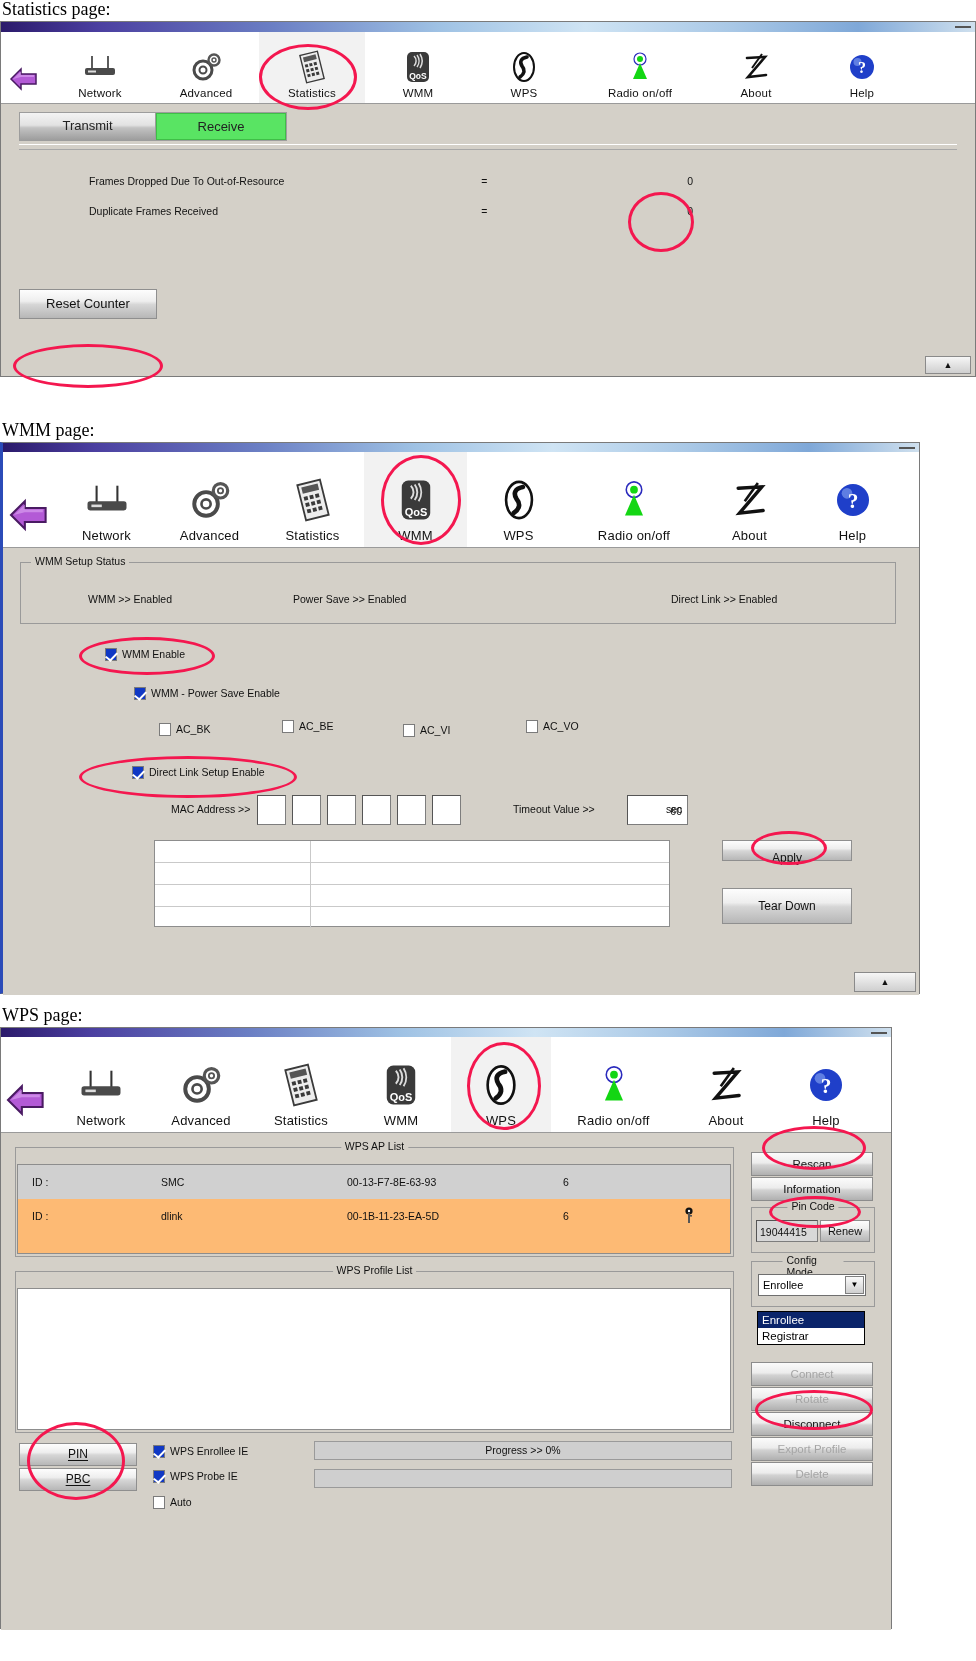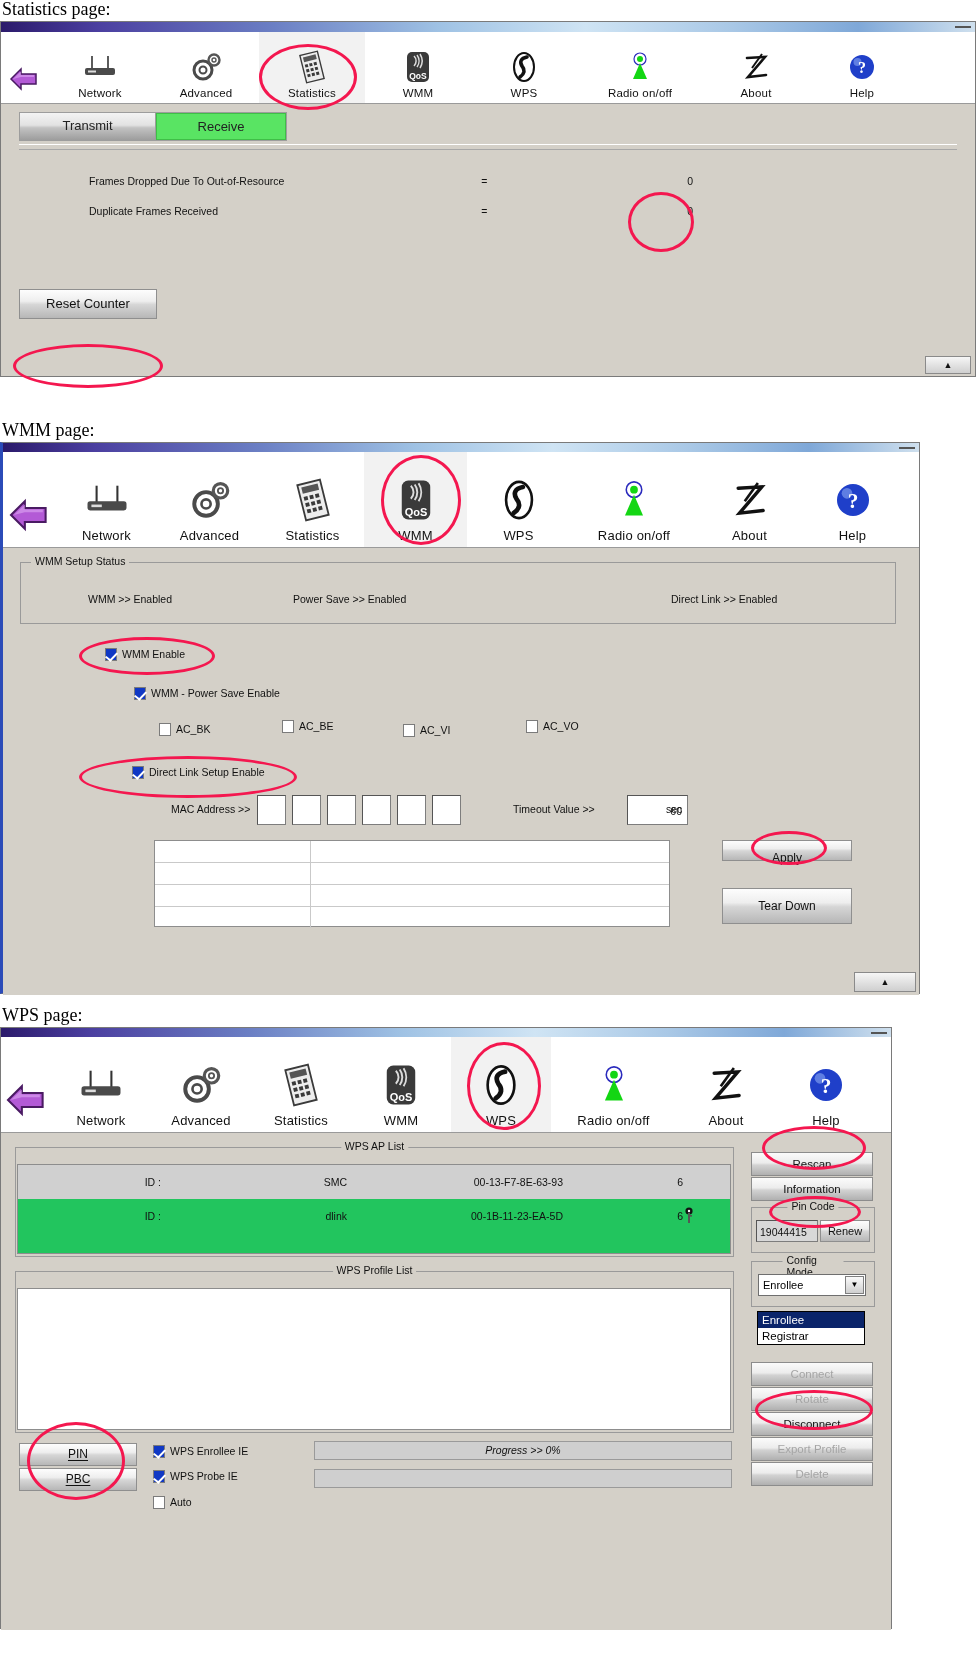--- a/index.html
+++ b/index.html
@@ -106,40 +106,39 @@
   .tfield{
     background:#fff;border:1px solid #7d7d7d;border-top-color:#555;border-left-color:#555;
     box-sizing:border-box;font-size:10.5px;color:#111;
   }
   .wtable{background:#fff;border:1px solid #8d8d8d;box-sizing:border-box;}
   .wtable .wrow{height:21px;border-bottom:1px solid #c9c9c9;display:flex;}
   .wtable .wrow:last-child{border-bottom:none;}
   .wtable .wc1{width:155px;border-right:1px solid #c9c9c9;}
 
   
-  .aplist{background:#22c55e;border:1px solid #8d8d8d;box-sizing:border-box;text-align:right;}
+  .aplist{background:#fdba74;border:1px solid #8d8d8d;box-sizing:border-box;}
   .aprow{display:flex;align-items:center;height:34px;font-size:10.5px;color:#111;}
   .aprow.sel{background:#d0d0d0;}
   .ap-id{width:143px;padding-left:14px;box-sizing:border-box;}
   .ap-ssid{width:186px;}
   .ap-mac{width:216px;}
   .ap-ch{width:120px;}
   .ap-lock{width:40px;display:flex;align-items:center;}
   .proglist{background:#fff;border:1px solid #8d8d8d;box-sizing:border-box;}
   .sidebtn{
     width:122px;height:24px;line-height:22px;font-size:11.5px;
     background:linear-gradient(to bottom,#fbfbfb 0%,#ececec 45%,#d2d2d2 55%,#b0b0b0 100%);
     border:1px solid #8c8c8c;text-align:center;color:#111;box-sizing:border-box;margin-top:1px;
   }
   .sidebtn.dim{color:#a5a5a5;}
   .pbar{
     height:19px;background:#cfcfcf;border:1px solid #9a9a9a;
     display:flex;align-items:center;justify-content:center;font-size:10.5px;color:#111;
     box-sizing:border-box;
-    font-style:italic;
   }
   .combo{
     width:108px;height:22px;background:#fff;border:1px solid #6f6f6f;
     display:flex;align-items:center;box-sizing:border-box;
   }
   .combo .cval{flex:1;padding-left:4px;font-size:11px;color:#000;}
   .combo .carrow{
     width:19px;height:18px;margin-right:1px;
     background:linear-gradient(to bottom,#fafafa,#cfcfcf);border:1px solid #7f7f7f;
     display:flex;align-items:center;justify-content:center;font-size:8px;color:#000;box-sizing:border-box;

